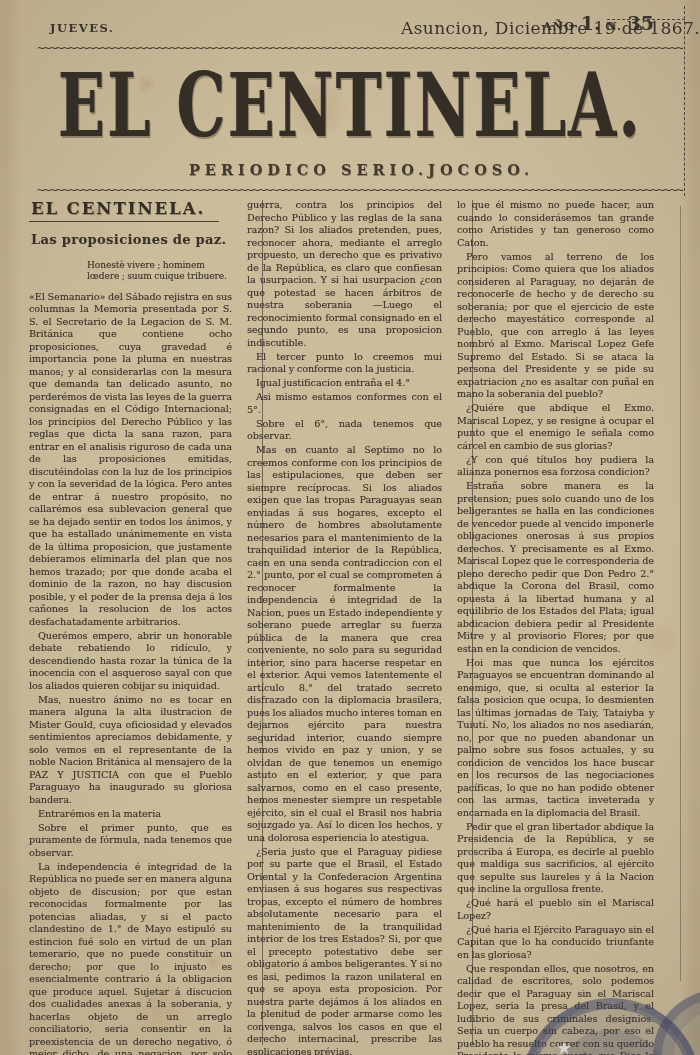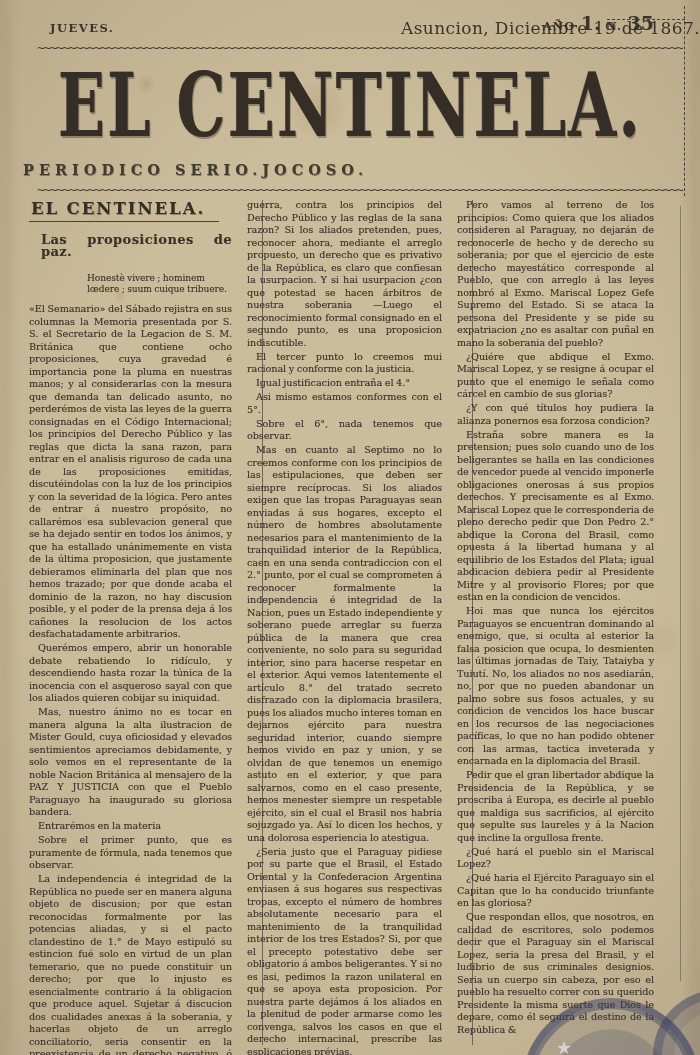--- a/index.html
+++ b/index.html
@@ -37,42 +37,42 @@
         font-size:13px; line-height:6px; letter-spacing:-1.5px; white-space:nowrap;
         font-family:"DejaVu Sans Mono", monospace;}
   .wavy::before{content:"~~~~~~~~~~~~~~~~~~~~~~~~~~~~~~~~~~~~~~~~~~~~~~~~~~~~~~~~~~~~~~~~~~~~~~~~~~~~~~~~~~~~~~~~~~~~~~~~~~~~~~~~~~~~~~~~~~~~~~~~~~~~~~~~~~";}
   .rule-top{top:45px;}
   .rule-mid{top:187px;}
   
   .masthead{left:0; right:0; top:54px; text-align:center; font-weight:bold;
     font-size:62px; letter-spacing:2px; color:#352e26;
     transform:scaleY(1.42); transform-origin:top center;
     text-shadow:1px 1px 0 rgba(46,38,28,.35), -0.5px 0 0 rgba(46,38,28,.5);}
-  .subtitle{left:0; right:0; top:161px; text-align:left; font-weight:bold;
+  .subtitle{left:0; right:0; top:161px; text-align:center; font-weight:bold;
     font-size:14.5px; letter-spacing:5px; color:#443b2f;
     text-shadow:.6px .6px 0 rgba(46,38,28,.4);}
   
   .vdiv{width:1px; background:#5a5043; opacity:.8;}
   .d1{left:239px; top:200px; height:845px;}
   .d2{left:449px; top:200px; height:845px;}
   .d3{left:657px; top:206px; height:775px; opacity:.55;}
   
   .col{position:absolute; top:199px; font-size:9.6px; line-height:12.5px;
        text-align:justify; word-spacing:-0.3px; letter-spacing:-0.05px;
        hyphens:auto; -webkit-hyphens:auto;
        text-shadow:.3px .3px .4px rgba(56,47,37,.35);}
   .c1{left:29px;  width:203px;}
   .c2{left:247px; width:195px;}
   .c3{left:457px; width:197px;}
   .col p{margin:0 0 1.5px 0; text-indent:9px;}
   .col p.cont{text-indent:0;}
   .sec-head{display:inline-block; margin:5px 0 6px 0; font-size:16.5px; font-weight:bold;
     letter-spacing:2px; color:#352e26; border-bottom:1.5px solid #4a4136;
     padding:0 14px 5px 2px; text-shadow:.7px .7px 0 rgba(46,38,28,.35);}
-  .headline{margin:6px 0 4px 12px; font-size:13px; font-weight:bold; letter-spacing:.4px;}
+  .headline{margin:6px 0 4px 2px; font-size:13px; font-weight:bold; letter-spacing:.4px;}
   .epigraph{margin:14px 0 8px 58px; width:140px; font-size:9px; line-height:11.3px; text-align:left;}
   
   .stamp{left:498px; top:998px; width:158px; height:158px; border-radius:50%;
     border:11px solid rgba(56,63,97,.42);
     background:
       radial-gradient(circle at 50% 50%, rgba(220,220,228,.25) 0 14%, rgba(56,63,97,.30) 15% 52%, rgba(56,63,97,.12) 53% 74%, rgba(56,63,97,.34) 75% 100%);}
   .stamp .star{position:absolute; left:24px; top:28px; color:rgba(228,228,236,.75); font-size:18px;
     font-family:"DejaVu Sans", sans-serif;}
   .stamp2{left:630px; top:990px; width:112px; height:112px; border-radius:50%;
     border:9px solid rgba(56,63,97,.32);
@@ -122,20 +122,21 @@
     <p>El tercer punto lo creemos mui racional y conforme con la justicia.</p>
     <p>Igual justificacion entraña el 4.°</p>
     <p>Asi mismo estamos conformes con el 5°.</p>
     <p>Sobre el 6°, nada tenemos que observar.</p>
     <p>Mas en cuanto al Septimo no lo creemos conforme con los principios de las estipulaciones, que deben ser siempre recíprocas. Si los aliados exigen que las tropas Paraguayas sean enviadas á sus hogares, excepto el número de hombres absolutamente necesarios para el mantenimiento de la tranquilidad interior de la República, caen en una senda contradiccion con el 2.° punto, por el cual se comprometen á reconocer formalmente la independencia é integridad de la Nacion, pues un Estado independiente y soberano puede arreglar su fuerza pública de la manera que crea conveniente, no solo para su seguridad interior, sino para hacerse respetar en el exterior. Aqui vemos latentemente el artículo 8.° del tratado secreto disfrazado con la diplomacia brasilera, pues los aliados mucho interes toman en dejarnos ejército para nuestra seguridad interior, cuando siempre hemos vivido en paz y union, y se olvidan de que tenemos un enemigo astuto en el exterior, y que para salvarnos, como en el caso presente, hemos menester siempre un respetable ejército, sin el cual el Brasil nos habria sojuzgado ya. Así lo dicen los hechos, y una dolorosa esperiencia lo atestigua.</p>
     <p>¿Seria justo que el Paraguay pidiese por su parte que el Brasil, el Estado Oriental y la Confederacion Argentina enviasen á sus hogares sus respectivas tropas, excepto el número de hombres absolutamente necesario para el mantenimiento de la tranquilidad interior de los tres Estados? Si, por que el precepto potestativo debe ser obligatorio á ambos beligerantes. Y si no es asi, pedimos la razon unilateral en que se apoya esta proposicion. Por nuestra parte dejámos á los aliados en la plenitud de poder armarse como les convenga, salvos los casos en que el derecho internacinal, prescribe las esplicaciones prévias.</p>
 
   </section>
 
   <section class="col c3" lang="es">
+    <p class="cont">lo que él mismo no puede hacer, aun cuando lo considerásemos tan grande como Aristides y tan generoso como Caton.</p>
     <p>Pero vamos al terreno de los principios: Como quiera que los aliados consideren al Paraguay, no dejarán de reconocerle de hecho y de derecho su soberania; por que el ejercicio de este derecho mayestático corresponde al Pueblo, que con arreglo á las leyes nombró al Exmo. Mariscal Lopez Gefe Supremo del Estado. Si se ataca la persona del Presidente y se pide su expatriacion ¿no es asaltar con puñal en mano la soberania del pueblo?</p>
     <p>¿Quiére que abdique el Exmo. Mariscal Lopez, y se resigne á ocupar el punto que el enemigo le señala como cárcel en cambio de sus glorias?</p>
     <p>¿Y con qué títulos hoy pudiera la alianza ponernos esa forzosa condicion?</p>
     <p>Estraña sobre manera es la pretension; pues solo cuando uno de los beligerantes se halla en las condiciones de vencedor puede al vencido imponerle obligaciones onerosas á sus propios derechos. Y precisamente es al Exmo. Mariscal Lopez que le corresponderia de pleno derecho pedir que Don Pedro 2.° abdique la Corona del Brasil, como opuesta á la libertad humana y al equilibrio de los Estados del Plata; igual abdicacion debiera pedir al Presidente Mitre y al provisorio Flores; por que estan en la condicion de vencidos.</p>
     <p>Hoi mas que nunca los ejércitos Paraguayos se encuentran dominando al enemigo, que, si oculta al esterior la falsa posicion que ocupa, lo desmienten las últimas jornadas de Taiy, Tataiyba y Tuiutí. No, los aliados no nos asediarán, no, por que no pueden abandonar un palmo sobre sus fosos actuales, y su condicion de vencidos los hace buscar en los recursos de las negociaciones pacíficas, lo que no han podido obtener con las armas, tactica inveterada y encarnada en la diplomacia del Brasil.</p>
     <p>Pedir que el gran libertador abdique la Presidencia de la República, y se proscriba á Europa, es decirle al pueblo que maldiga sus sacrificios, al ejército que sepulte sus laureles y á la Nacion que incline la orgullosa frente.</p>
     <p>¿Qué hará el pueblo sin el Mariscal Lopez?</p>
     <p>¿Qué haria el Ejército Paraguayo sin el Capitan que lo ha conducido triunfante en las gloriosa?</p>
     <p>Que respondan ellos, que nosotros, en calidad de escritores, solo podemos decir que el Paraguay sin el Mariscal Lopez, seria la presa del Brasil, y el ludibrio de sus criminales designios. Seria un cuerpo sin cabeza, por eso el pueblo ha resuelto correr con su querido Presidente la misma suerte que Dios le depare, como él seguirá el destino de la República &amp;</p>
   </section>

